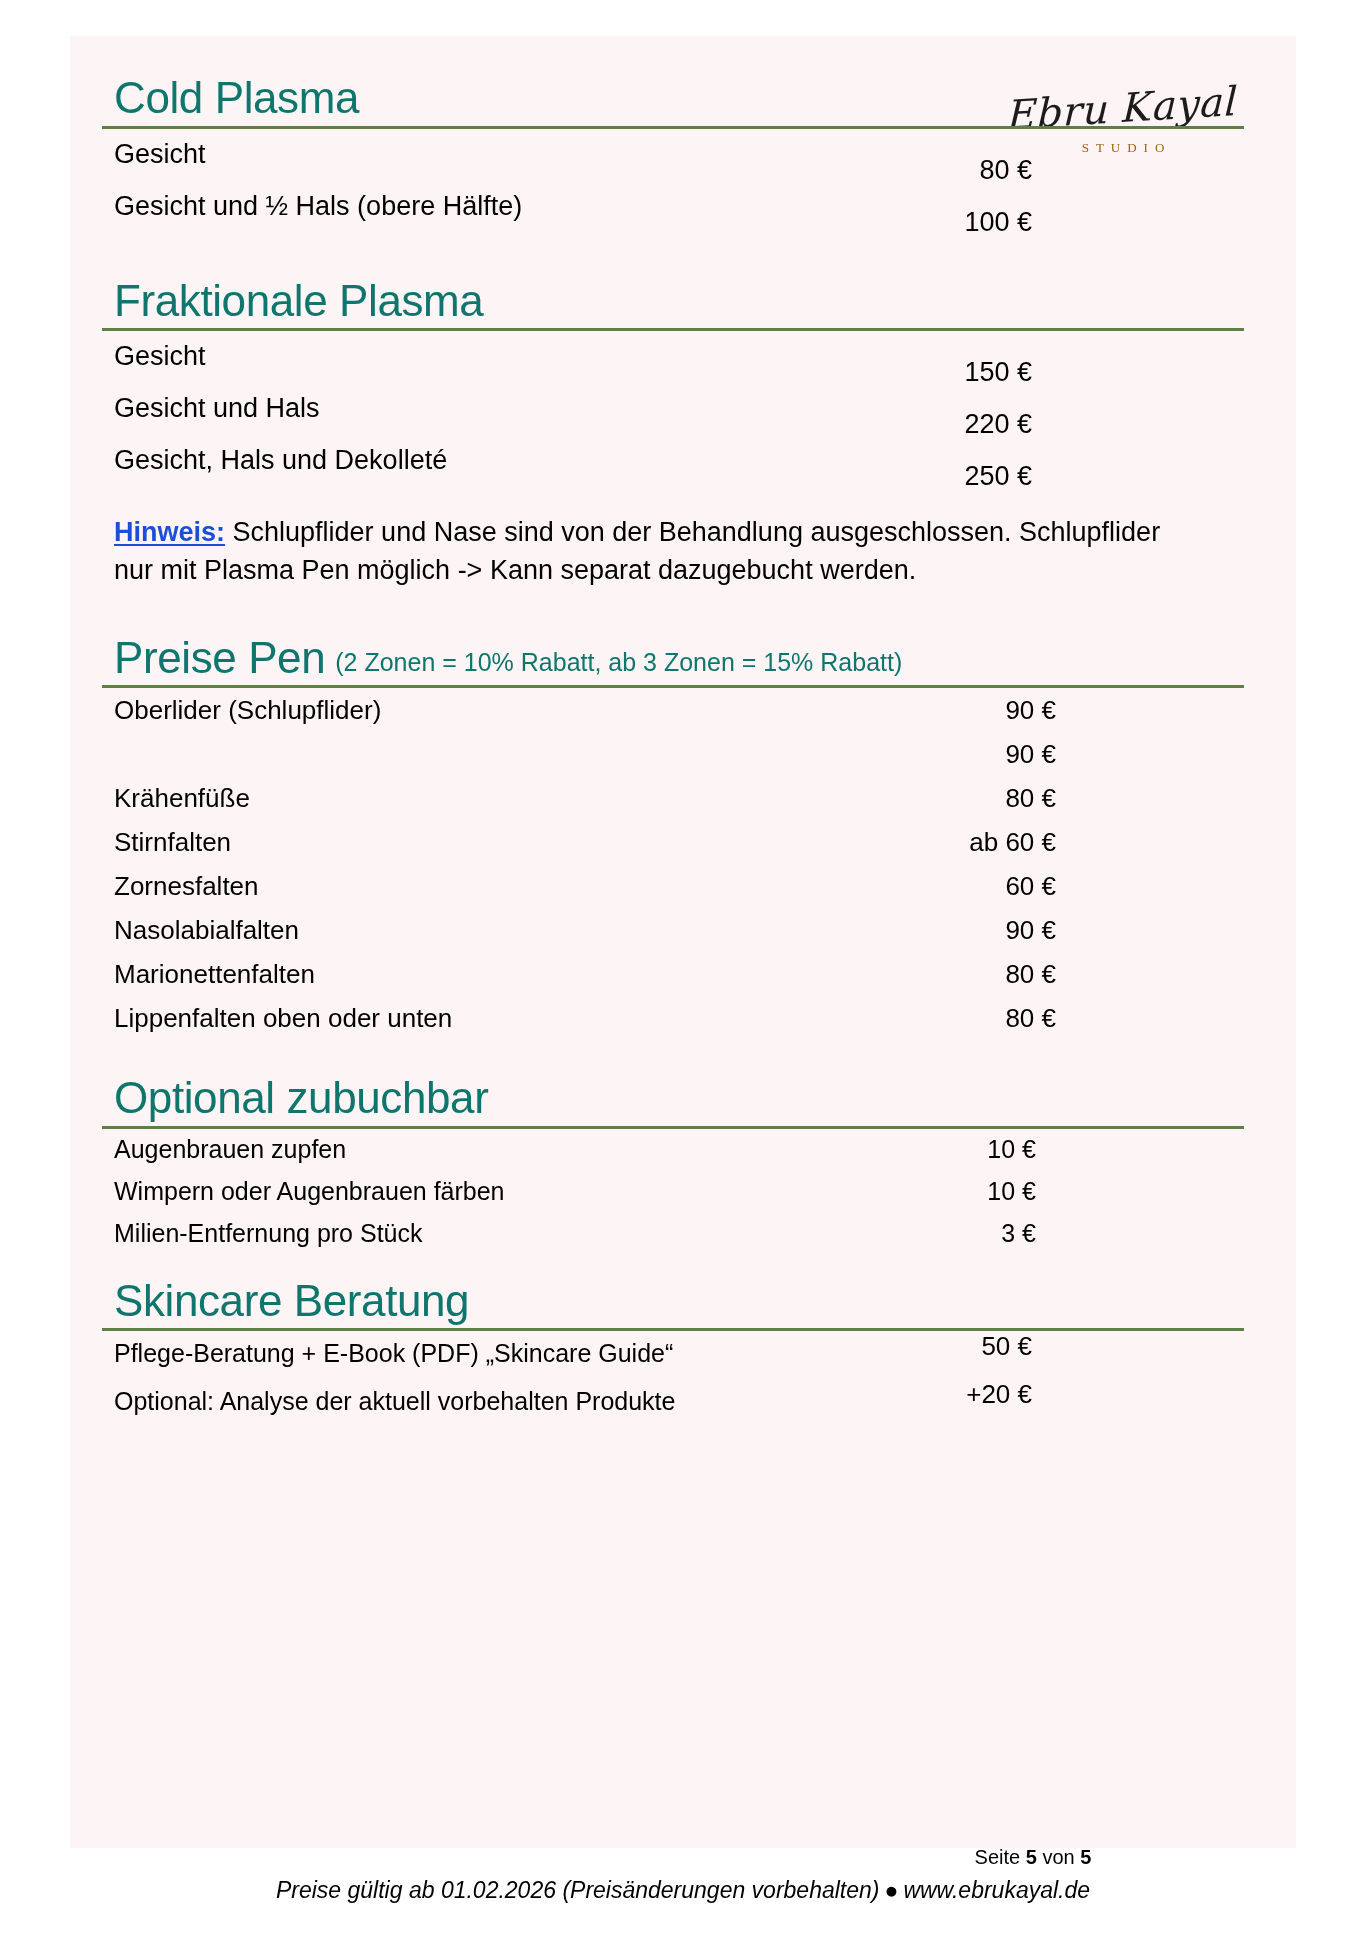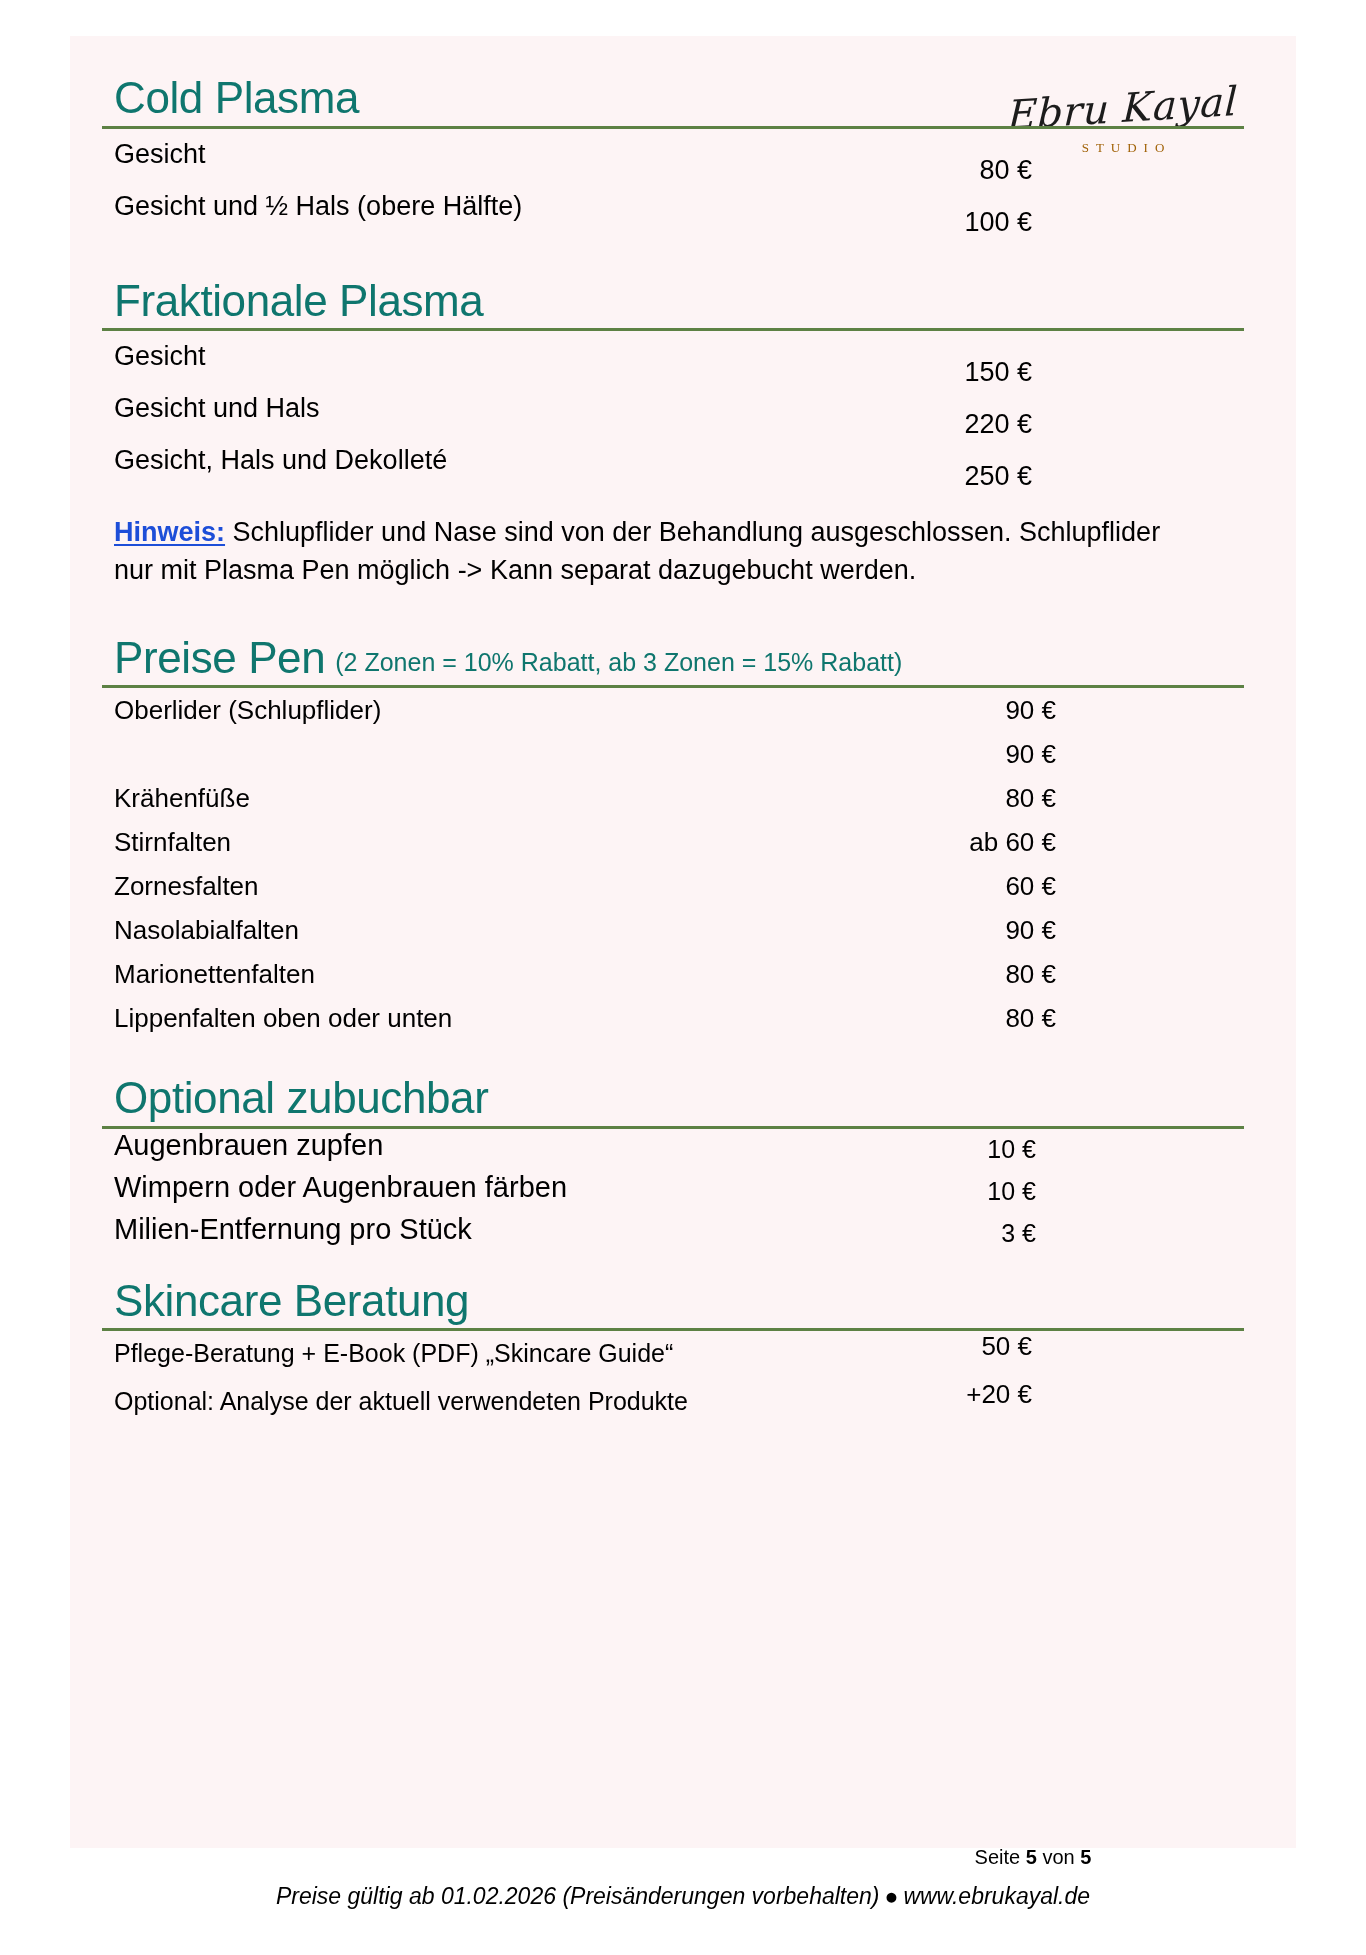--- a/index.html
+++ b/index.html
@@ -123,21 +123,21 @@
   .tight .row .label { font-size: 26px; padding-top: 7px; }
   .tight .row .price { font-size: 26px; right: 188px; top: 7px; width: 140px; }
 
   
   .skin .row { height: 48px; }
   .skin .row .label { font-size: 25px; padding-top: 8px; }
   .skin .row .price { font-size: 26px; right: 212px; top: 0px; width: 130px; }
 
   
   .opt .row { height: 42px; }
-  .opt .row .label { font-size: 29px; }
+  .opt .row .label { font-size: 25px; padding-top: 6px; }
   .opt .row .price { font-size: 25px; right: 208px; top: 6px; width: 130px; }
 
   
   .hinweis {
     padding-left: 22px;
     padding-right: 40px;
     font-size: 27px;
     line-height: 1.42;
     margin-top: 26px;
     max-width: 1090px;
@@ -157,21 +157,21 @@
   
   .footer {
     position: absolute;
     left: 0;
     top: 1846px;
     width: 1366px;
     text-align: center;
   }
   .footer-page {
     font-size: 20px;
-    margin-bottom: 14px;
+    margin-bottom: 8px;
     padding-left: 700px;
   }
   .footer-page b { font-weight: 700; }
   .footer-line {
     font-size: 23px;
     font-style: italic;
   }
   .footer-bullet {
     font-style: normal;
     padding: 0 5px;
@@ -305,21 +305,21 @@
       <div class="sec-head">
         <span class="sec-title">Skincare Beratung</span>
       </div>
       <div class="rule"></div>
       <div class="rows skin">
         <div class="row">
           <span class="label">Pflege-Beratung + E-Book (PDF) „Skincare Guide“</span>
           <span class="price">50 €</span>
         </div>
         <div class="row">
-          <span class="label">Optional: Analyse der aktuell verwendeten Produkte</span>
+          <span class="label">Optional: Analyse der aktuell vorbehalten Produkte</span>
           <span class="price">+20 €</span>
         </div>
       </div>
     </div>
 
   </div>
 </div>
 
 <div class="footer">
   <div class="footer-page"><span>Seite </span><b>5</b><span> von </span><b>5</b></div>

